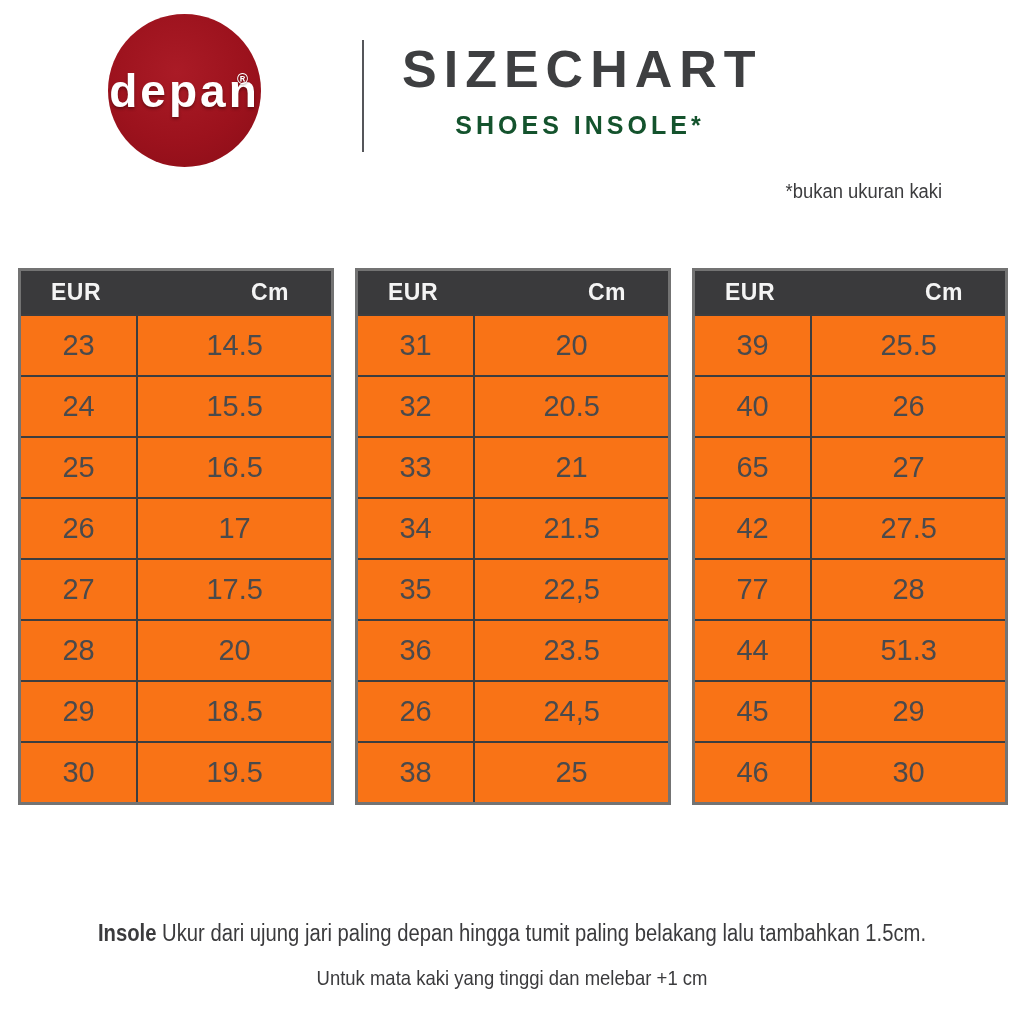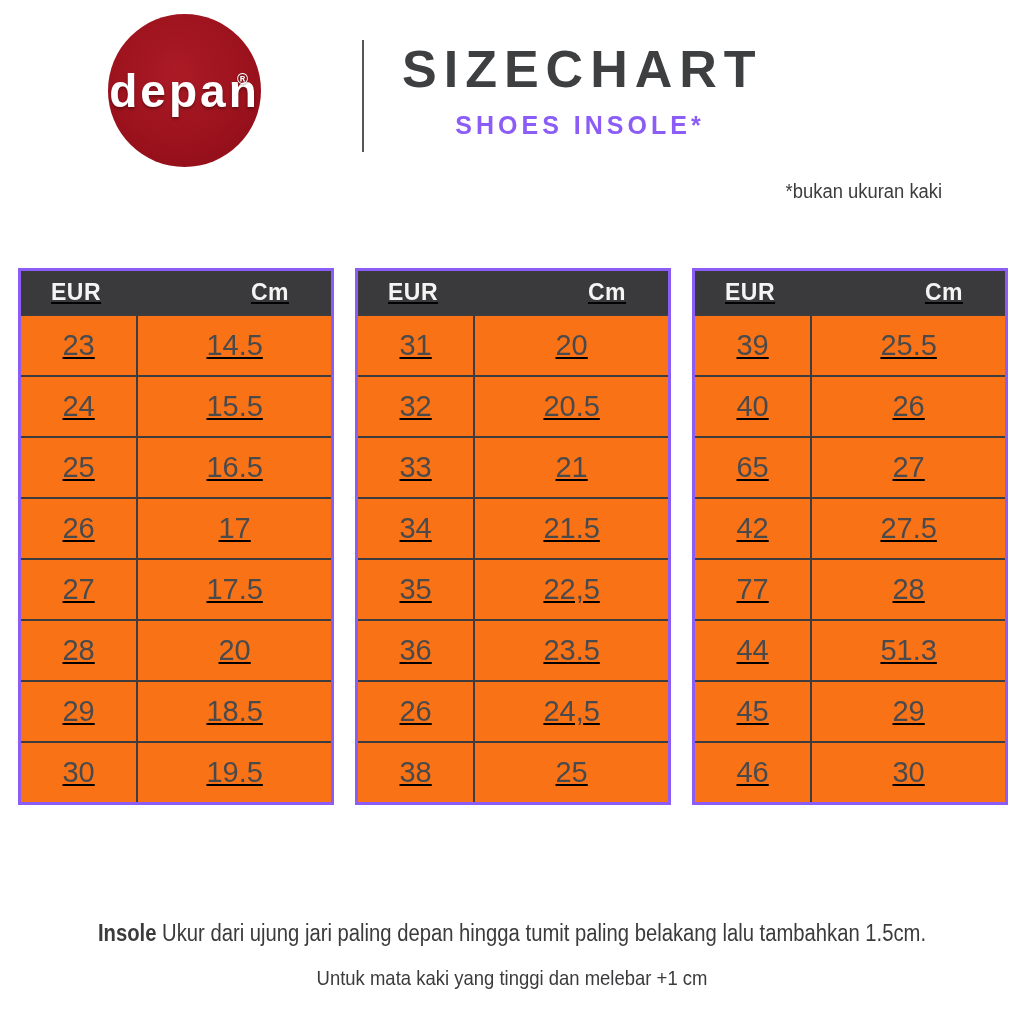--- a/index.html
+++ b/index.html
@@ -36,37 +36,37 @@
     position: absolute; left: 402px; top: 40px; width: 356px;
     text-align: center;
   }
   .page-title {
     margin: 0; font-size: 52px; font-weight: bold;
     letter-spacing: 7px; color: #3e3f41; line-height: 1.15;
     white-space: nowrap;
   }
   .page-subtitle {
     margin-top: 11px; font-size: 25px; font-weight: bold;
-    letter-spacing: 4px; color: #8b5cf6; white-space: nowrap;
+    letter-spacing: 4px; color: #14532d; white-space: nowrap;
   }
   .footnote {
     position: absolute; top: 180px; right: 82px;
     font-size: 20px; color: #3c3c3e;
     transform: scaleX(0.92); transform-origin: right center;
     white-space: nowrap;
   }
 
   
   .tables {
     position: absolute; left: 18px; top: 268px; width: 990px;
     display: flex; gap: 21px;
   }
   table.size-table {
     border-collapse: collapse; table-layout: fixed;
-    flex: 1; border: 3px solid #8b5cf6; text-decoration: underline;
+    flex: 1; border: 3px solid #737373;
   }
   table.size-table th {
     background: #3a3a3c; height: 43px; padding: 0;
     border: 0;
   }
   .th-wrap {
     display: flex; justify-content: space-between; align-items: center;
     padding: 0 42px 0 30px;
   }
   .th-label {

